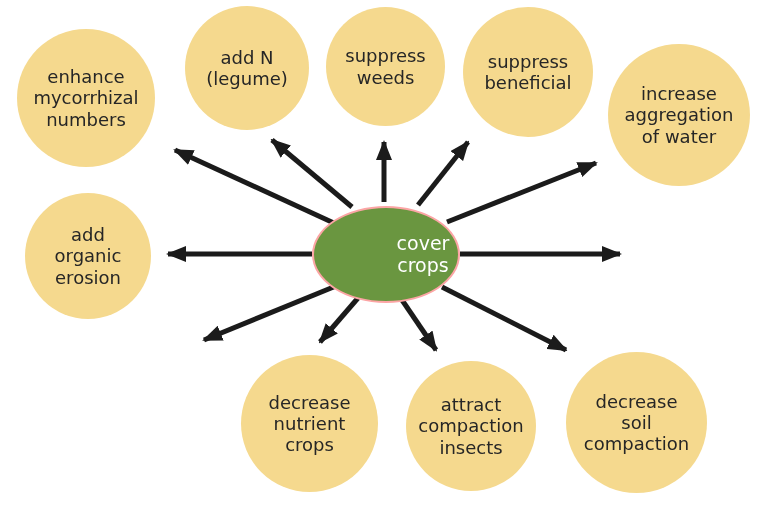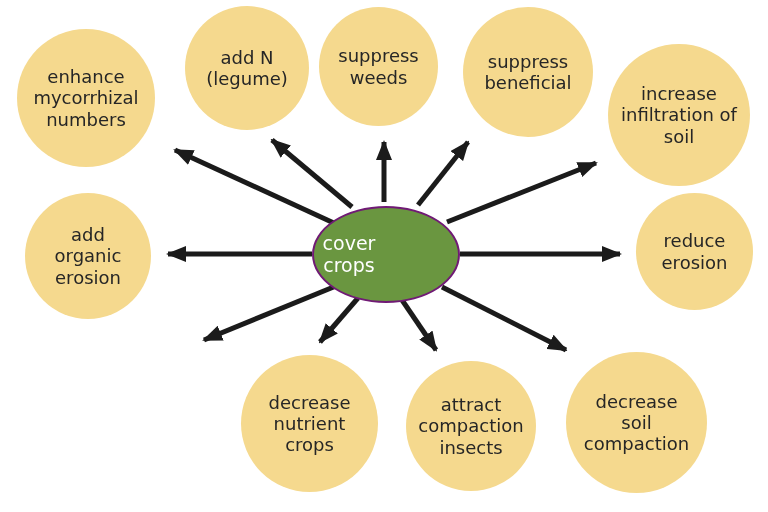--- a/index.html
+++ b/index.html
@@ -39,38 +39,38 @@
     font-weight: 500;
   }
   .node .lbl { display: block; }
   .center-node {
     position: absolute;
     left: 312px;
     top: 206px;
     width: 148px;
     height: 97px;
     background: #6A9640;
-    border: 2px solid #701a75;
+    border: 2px solid #fca5a5;
     border-radius: 50%;
     display: flex;
     align-items: center;
-    justify-content: flex-start;
+    justify-content: flex-end;
     text-align: center;
     box-sizing: border-box;
     color: #ffffff;
     font-size: 19px;
     line-height: 1.15;
     font-weight: 500;
     z-index: 2;
   }
   .center-node .lbl { display: block; width: 70px; }
 
   .n1  { left: 17px;  top: 29px;  width: 138px; height: 138px; }
   .n2  { left: 185px; top: 6px;   width: 124px; height: 124px; }
-  .n3  { left: 319px; top: 7px;   width: 119px; height: 119px; }
+  .n3  { left: 326px; top: 7px;   width: 119px; height: 119px; }
   .n4  { left: 463px; top: 7px;   width: 130px; height: 130px; }
   .n5  { left: 608px; top: 44px;  width: 142px; height: 142px; }
   .n6  { left: 25px;  top: 193px; width: 126px; height: 126px; }
   .n7  { left: 636px; top: 193px; width: 117px; height: 117px; }
   .n8  { left: 59px;  top: 332px; width: 140px; height: 140px; }
   .n9  { left: 241px; top: 355px; width: 137px; height: 137px; }
   .n10 { left: 406px; top: 361px; width: 130px; height: 130px; }
   .n11 { left: 566px; top: 352px; width: 141px; height: 141px; }
 </style>
 </head>
@@ -105,27 +105,24 @@
   <div class="node n2">
     <span class="lbl">add N (legume)</span>
   </div>
   <div class="node n3">
     <span class="lbl">suppress weeds</span>
   </div>
   <div class="node n4">
     <span class="lbl">suppress beneficial</span>
   </div>
   <div class="node n5">
-    <span class="lbl">increase infiltration of soil</span>
+    <span class="lbl">increase aggregation of water</span>
   </div>
   <div class="node n6">
     <span class="lbl" style="width:92px;">add organic erosion</span>
-  </div>
-  <div class="node n7">
-    <span class="lbl">reduce erosion</span>
   </div>
   <div class="node n9">
     <span class="lbl">decrease nutrient crops</span>
   </div>
   <div class="node n10">
     <span class="lbl">attract compaction insects</span>
   </div>
   <div class="node n11">
     <span class="lbl" style="width:108px;">decrease soil compaction</span>
   </div>

